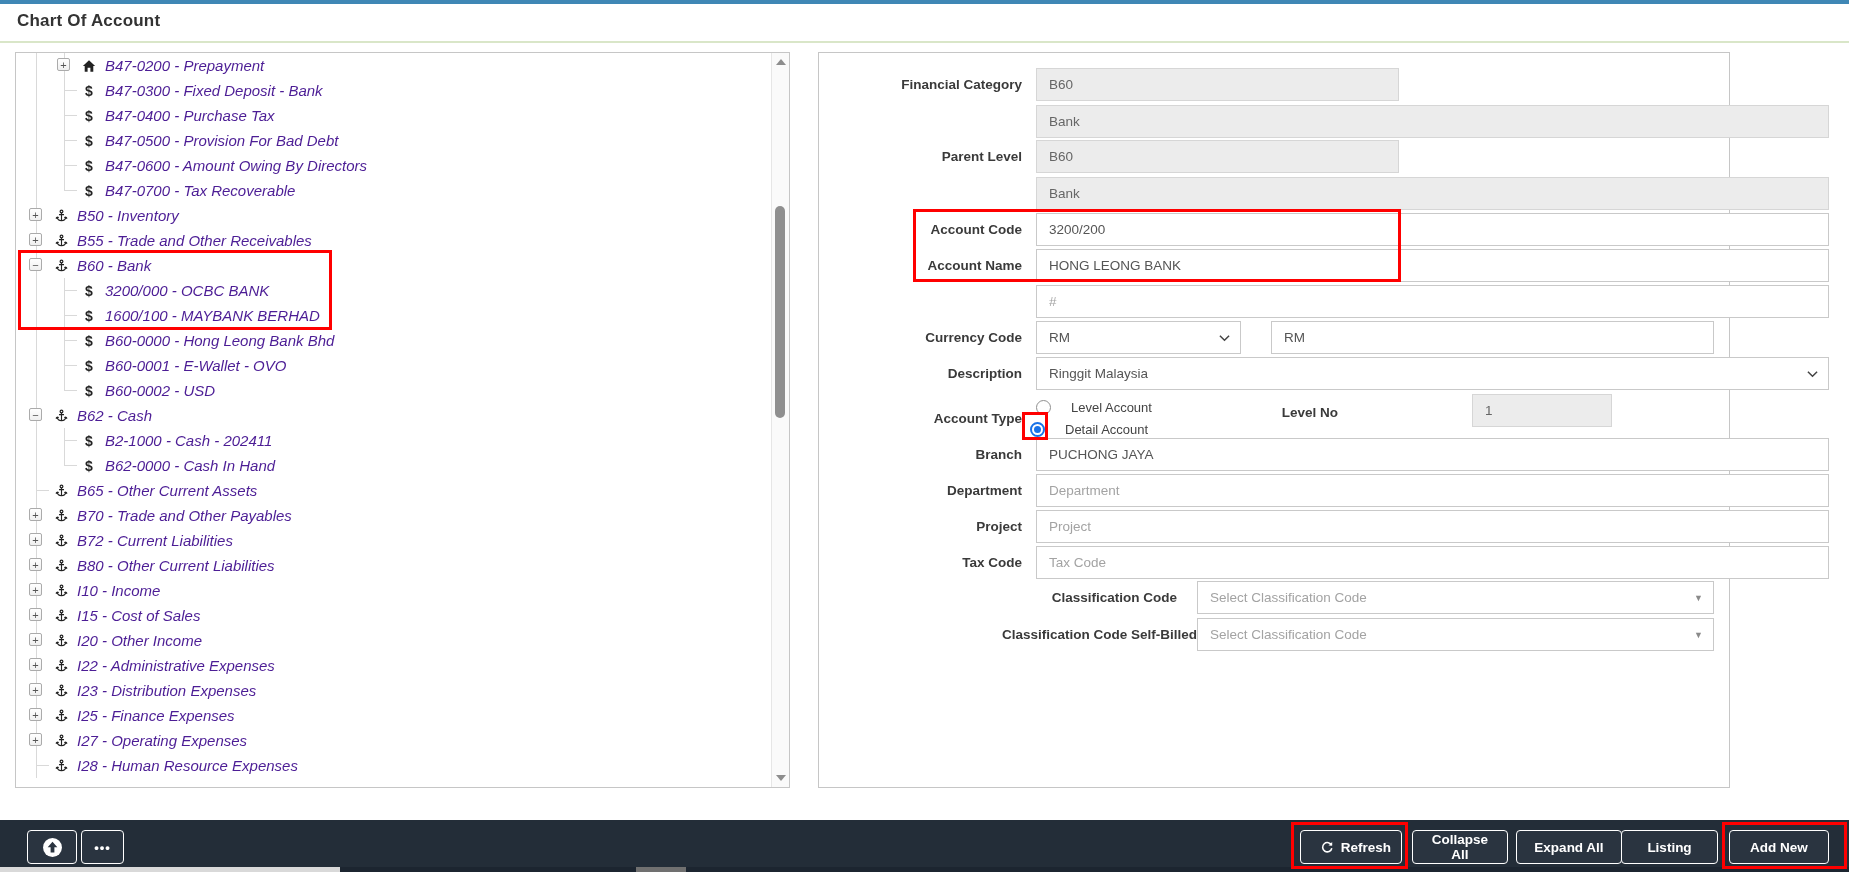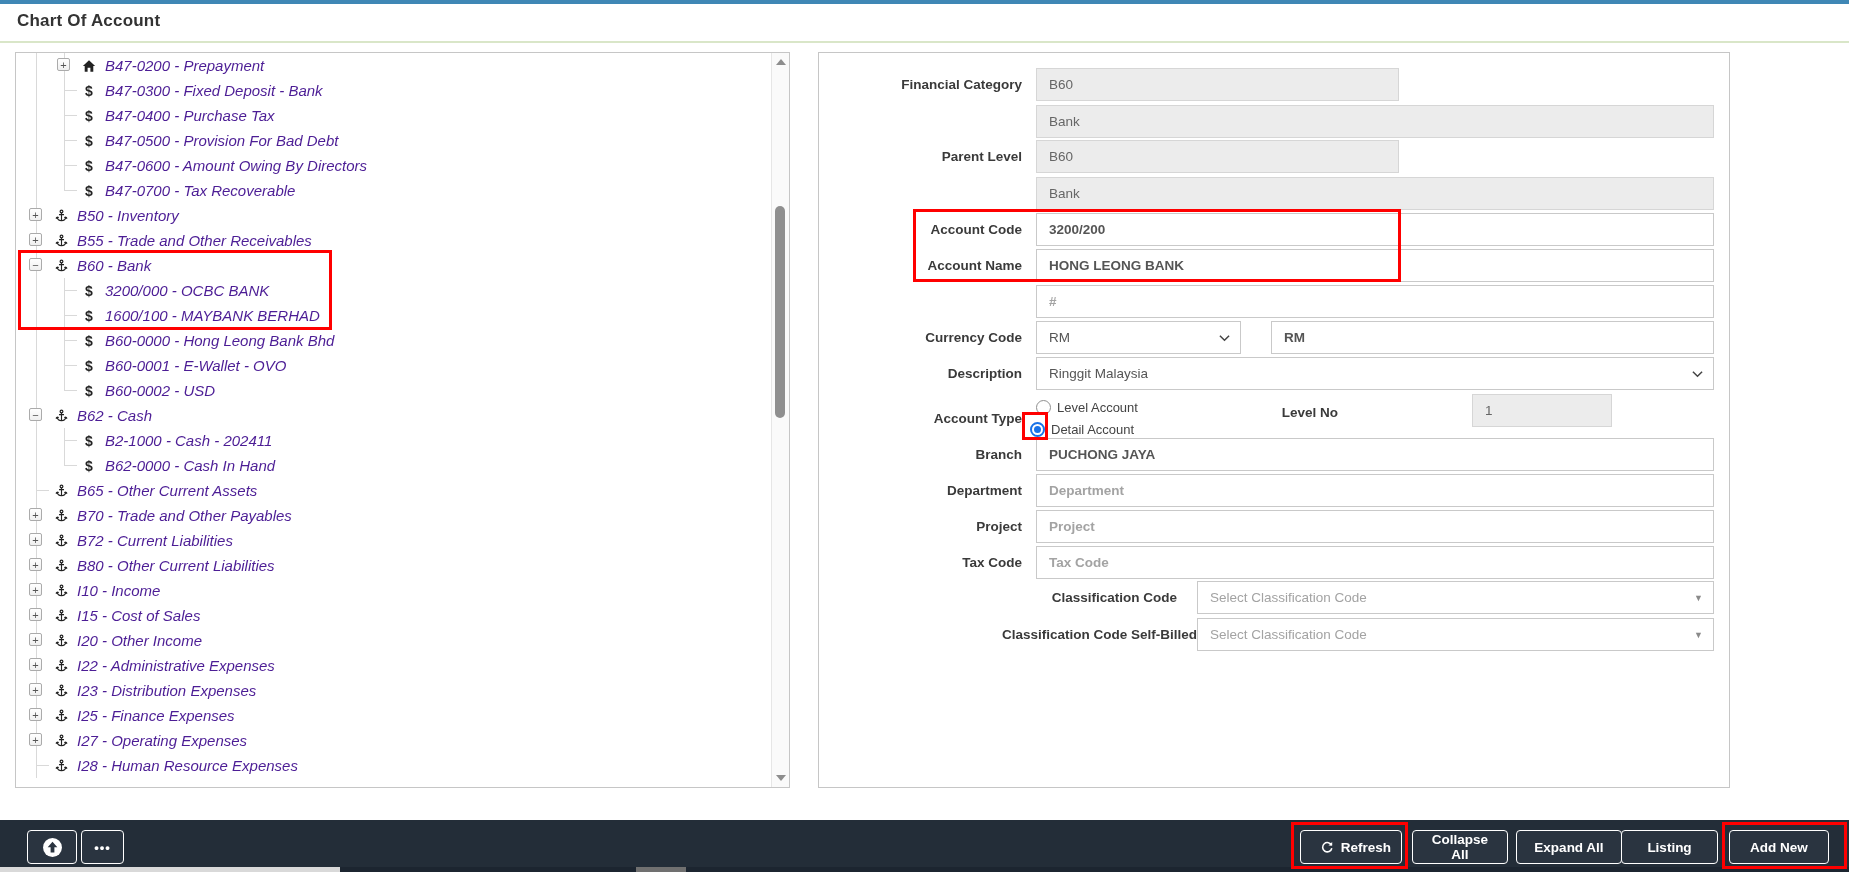--- a/index.html
+++ b/index.html
@@ -32,34 +32,34 @@
 
   
   .vscroll{position:absolute;top:0;right:0;width:17px;bottom:0;background:#fafafa;border-left:1px solid #e6e6e6;}
   .varrow{position:absolute;left:4px;width:0;height:0;border-left:5px solid transparent;border-right:5px solid transparent;}
   .varrow.up{top:6px;border-bottom:6px solid #8d8d8d;}
   .varrow.down{bottom:6px;border-top:6px solid #8d8d8d;}
   .vthumb{position:absolute;left:3px;top:153px;width:10px;height:212px;background:#8f8f8f;border-radius:5px;}
 
   
   .flabel{position:absolute;width:190px;text-align:right;font-size:13.5px;font-weight:bold;color:#3a3a3a;}
-  .finput{position:absolute;left:217px;width:678px;height:33px;box-sizing:border-box;border:1px solid #c9c9c9;
+  .finput{position:absolute;left:217px;width:793px;height:33px;box-sizing:border-box;border:1px solid #c9c9c9;
           background:#fff;color:#555;font-size:13.5px;display:flex;align-items:center;padding:0 12px;
           font-family:"Liberation Sans",sans-serif;}
   .finput.disabled{background:#ececec;border-color:#d6d6d6;color:#666;}
   .finput.ph{color:#a3a3a3;}
-  input.finput{outline:none;font-weight:bold;}
+  input.finput{outline:none;}
   input.finput::placeholder{color:#a3a3a3;opacity:1;}
   .chev{position:absolute;right:10px;top:50%;transform:translateY(-50%);line-height:0;}
   .tri{position:absolute;right:10px;top:50%;transform:translateY(-50%);font-size:9px;color:#8a8a8a;}
   .radio{display:inline-block;width:15px;height:15px;border:1px solid #8f8f8f;border-radius:50%;
          background:#fff;box-sizing:border-box;vertical-align:middle;position:relative;cursor:pointer;}
   .radio.checked{border:2px solid #1a73e8;}
   .radio.checked::after{content:'';position:absolute;left:2px;top:2px;right:2px;bottom:2px;background:#1a73e8;border-radius:50%;}
-  .radio-lbl{font-size:13px;color:#444;margin-left:6px;vertical-align:middle;}
+  .radio-lbl{font-size:13px;color:#444;margin-left:20px;vertical-align:middle;}
 
   
   .toolbar{position:absolute;left:0;top:820px;width:100%;height:47px;background:#232d38;}
   .tbtn{position:absolute;top:10px;height:34px;background:#2a3440;border:1px solid #fff;border-radius:4px;
         color:#fff;font-size:13.5px;font-weight:bold;font-family:"Liberation Sans",sans-serif;
         display:flex;align-items:center;justify-content:center;gap:7px;cursor:pointer;box-sizing:border-box;padding:0 10px;}
   .hstrip{position:absolute;left:0;top:867px;width:100%;height:5px;background:#1c2530;}
   .hthumb{position:absolute;left:0;top:0;width:340px;height:5px;background:#d9d9d9;}
   .hblock{position:absolute;left:636px;top:0;width:50px;height:5px;background:#707070;}
 

